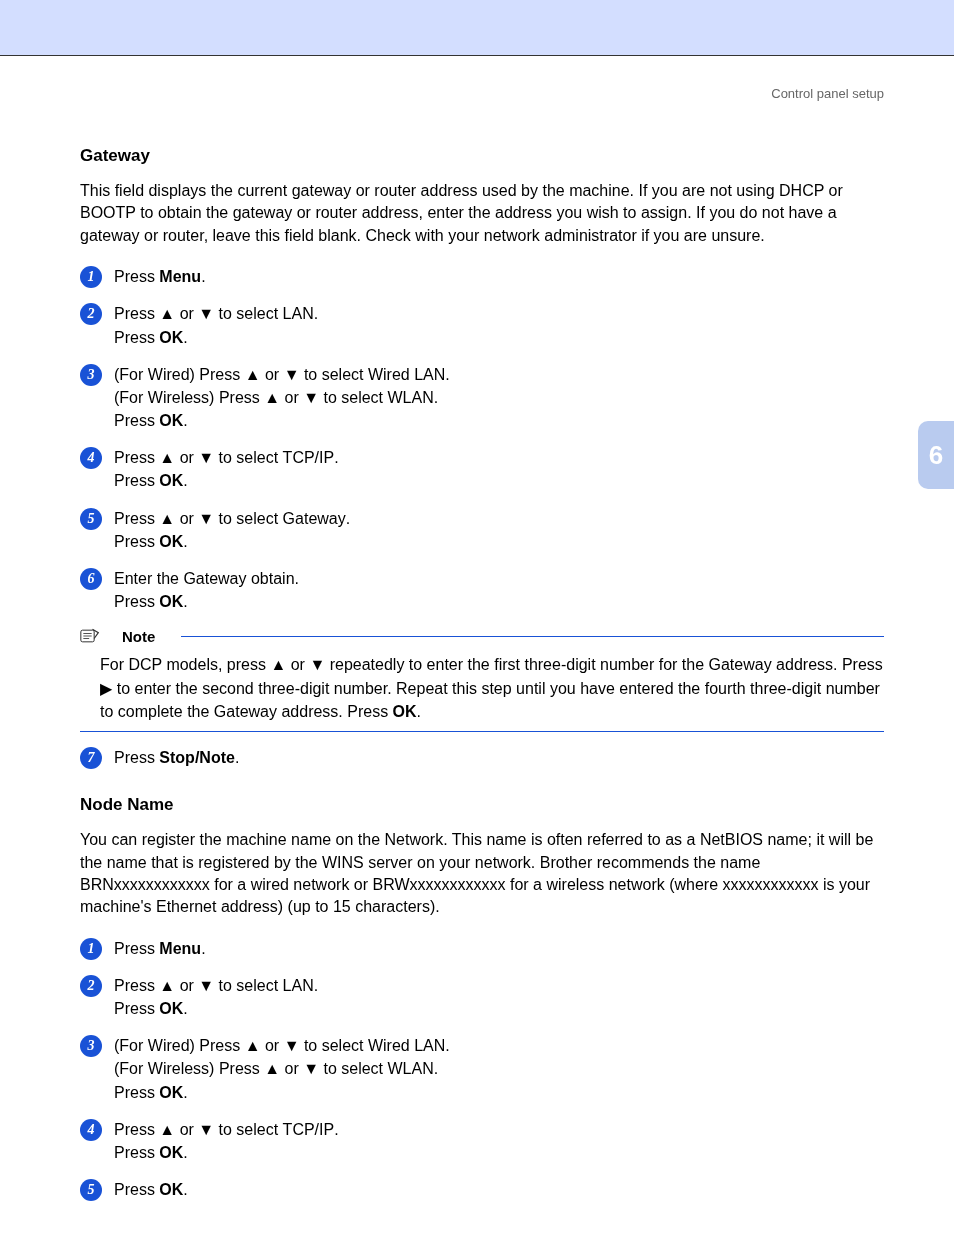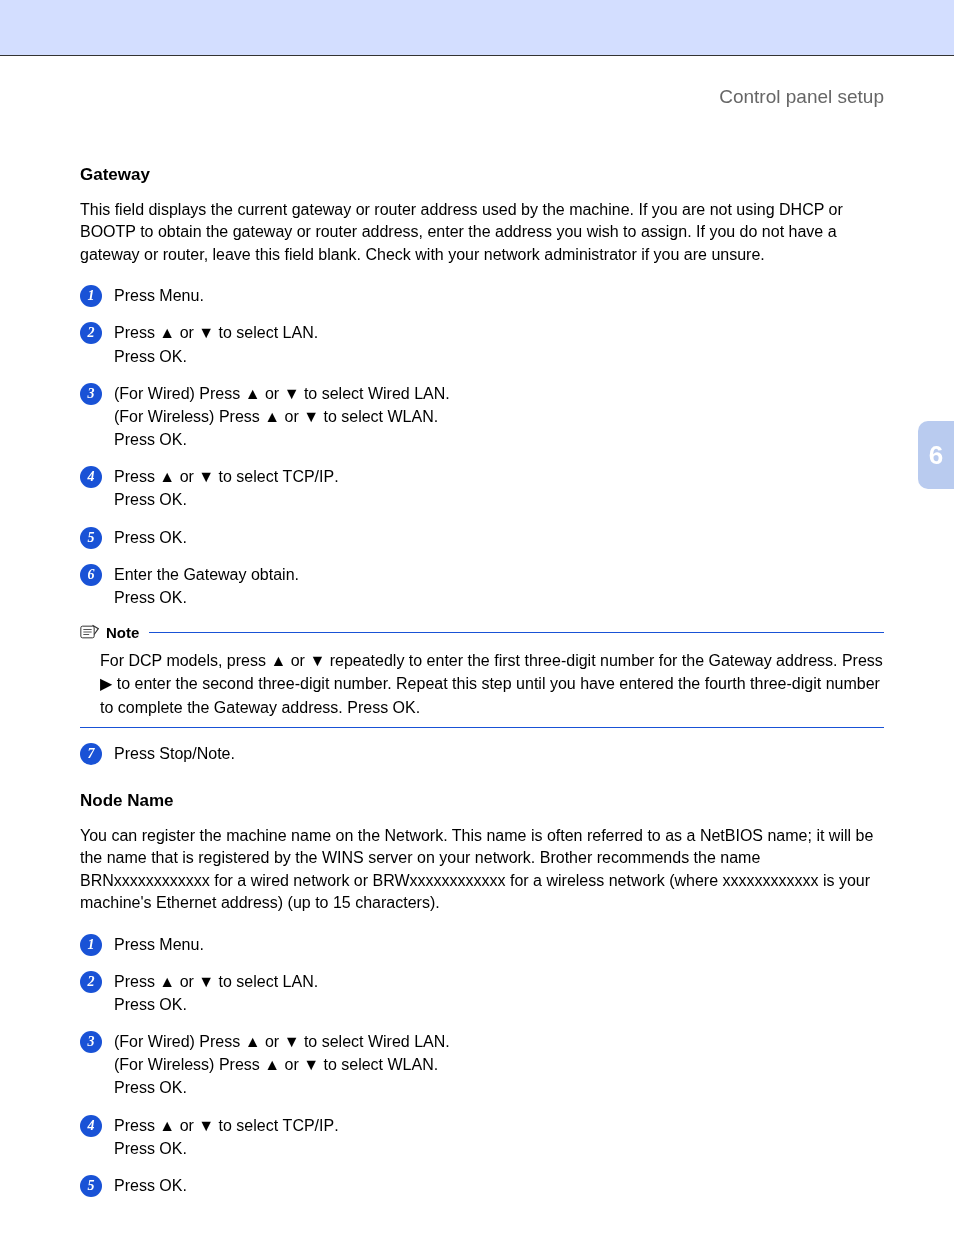--- a/index.html
+++ b/index.html
@@ -16,23 +16,23 @@
     height: 56px;
     border-bottom: 1px solid #333;
     width: 100%;
   }
   .page {
     padding: 30px 70px 40px 80px;
     position: relative;
   }
   .header-text {
     text-align: right;
-    font-size: 19px;
+    font-size: 13px;
     color: #666;
-    margin-bottom: 57px;
+    margin-bottom: 45px;
   }
   .chapter-tab {
     position: absolute;
     right: 0;
     top: 365px;
     width: 36px;
     height: 68px;
     background: #b9cbef;
     border-top-left-radius: 10px;
     border-bottom-left-radius: 10px;
@@ -73,28 +73,28 @@
     margin-right: 12px;
     margin-top: 1px;
     font-family: "Times New Roman", serif;
   }
   .step-body {
     flex: 1;
     line-height: 1.45;
   }
   .step-body .line { display: block; }
   .mono { font-family: Liberation Sans, sans-serif; }
-  .bold { font-weight: normal; }
+  .bold { font-weight: bold; }
   .note-block {
     margin: 10px 0 8px 0;
   }
   .note-header {
     display: flex;
     align-items: center;
-    gap: 6px;
+    gap: 22px;
     margin-bottom: 6px;
   }
   .note-icon {
     width: 20px;
     height: 18px;
     display:inline-block;
   }
   .note-label {
     font-weight: bold;
     font-size: 15px;
@@ -159,20 +159,21 @@
     <div class="bullet">4</div>
     <div class="step-body">
       <span class="line"><span>Press ▲ or ▼ to select </span><span class="mono">TCP/IP</span><span>.</span></span>
       <span class="line"><span>Press </span><span class="bold">OK</span>.</span>
     </div>
   </div>
 
   <div class="step">
     <div class="bullet">5</div>
     <div class="step-body">
+      <span class="line"><span>Press ▲ or ▼ to select </span><span class="mono">Gateway</span><span>.</span></span>
       <span class="line"><span>Press </span><span class="bold">OK</span>.</span>
     </div>
   </div>
 
   <div class="step">
     <div class="bullet">6</div>
     <div class="step-body">
       <span class="line">Enter the Gateway obtain.</span>
       <span class="line"><span>Press </span><span class="bold">OK</span>.</span>
     </div>

